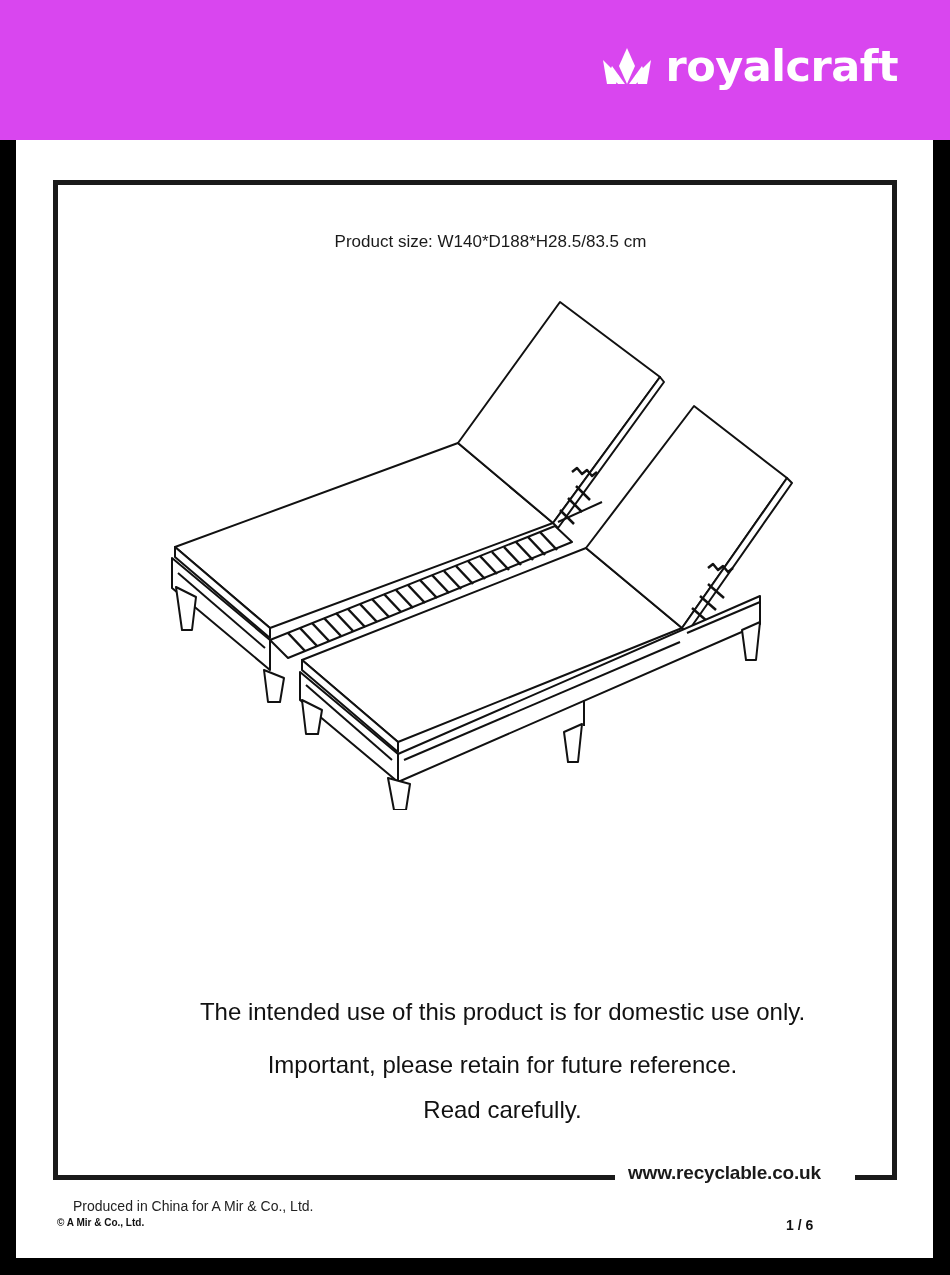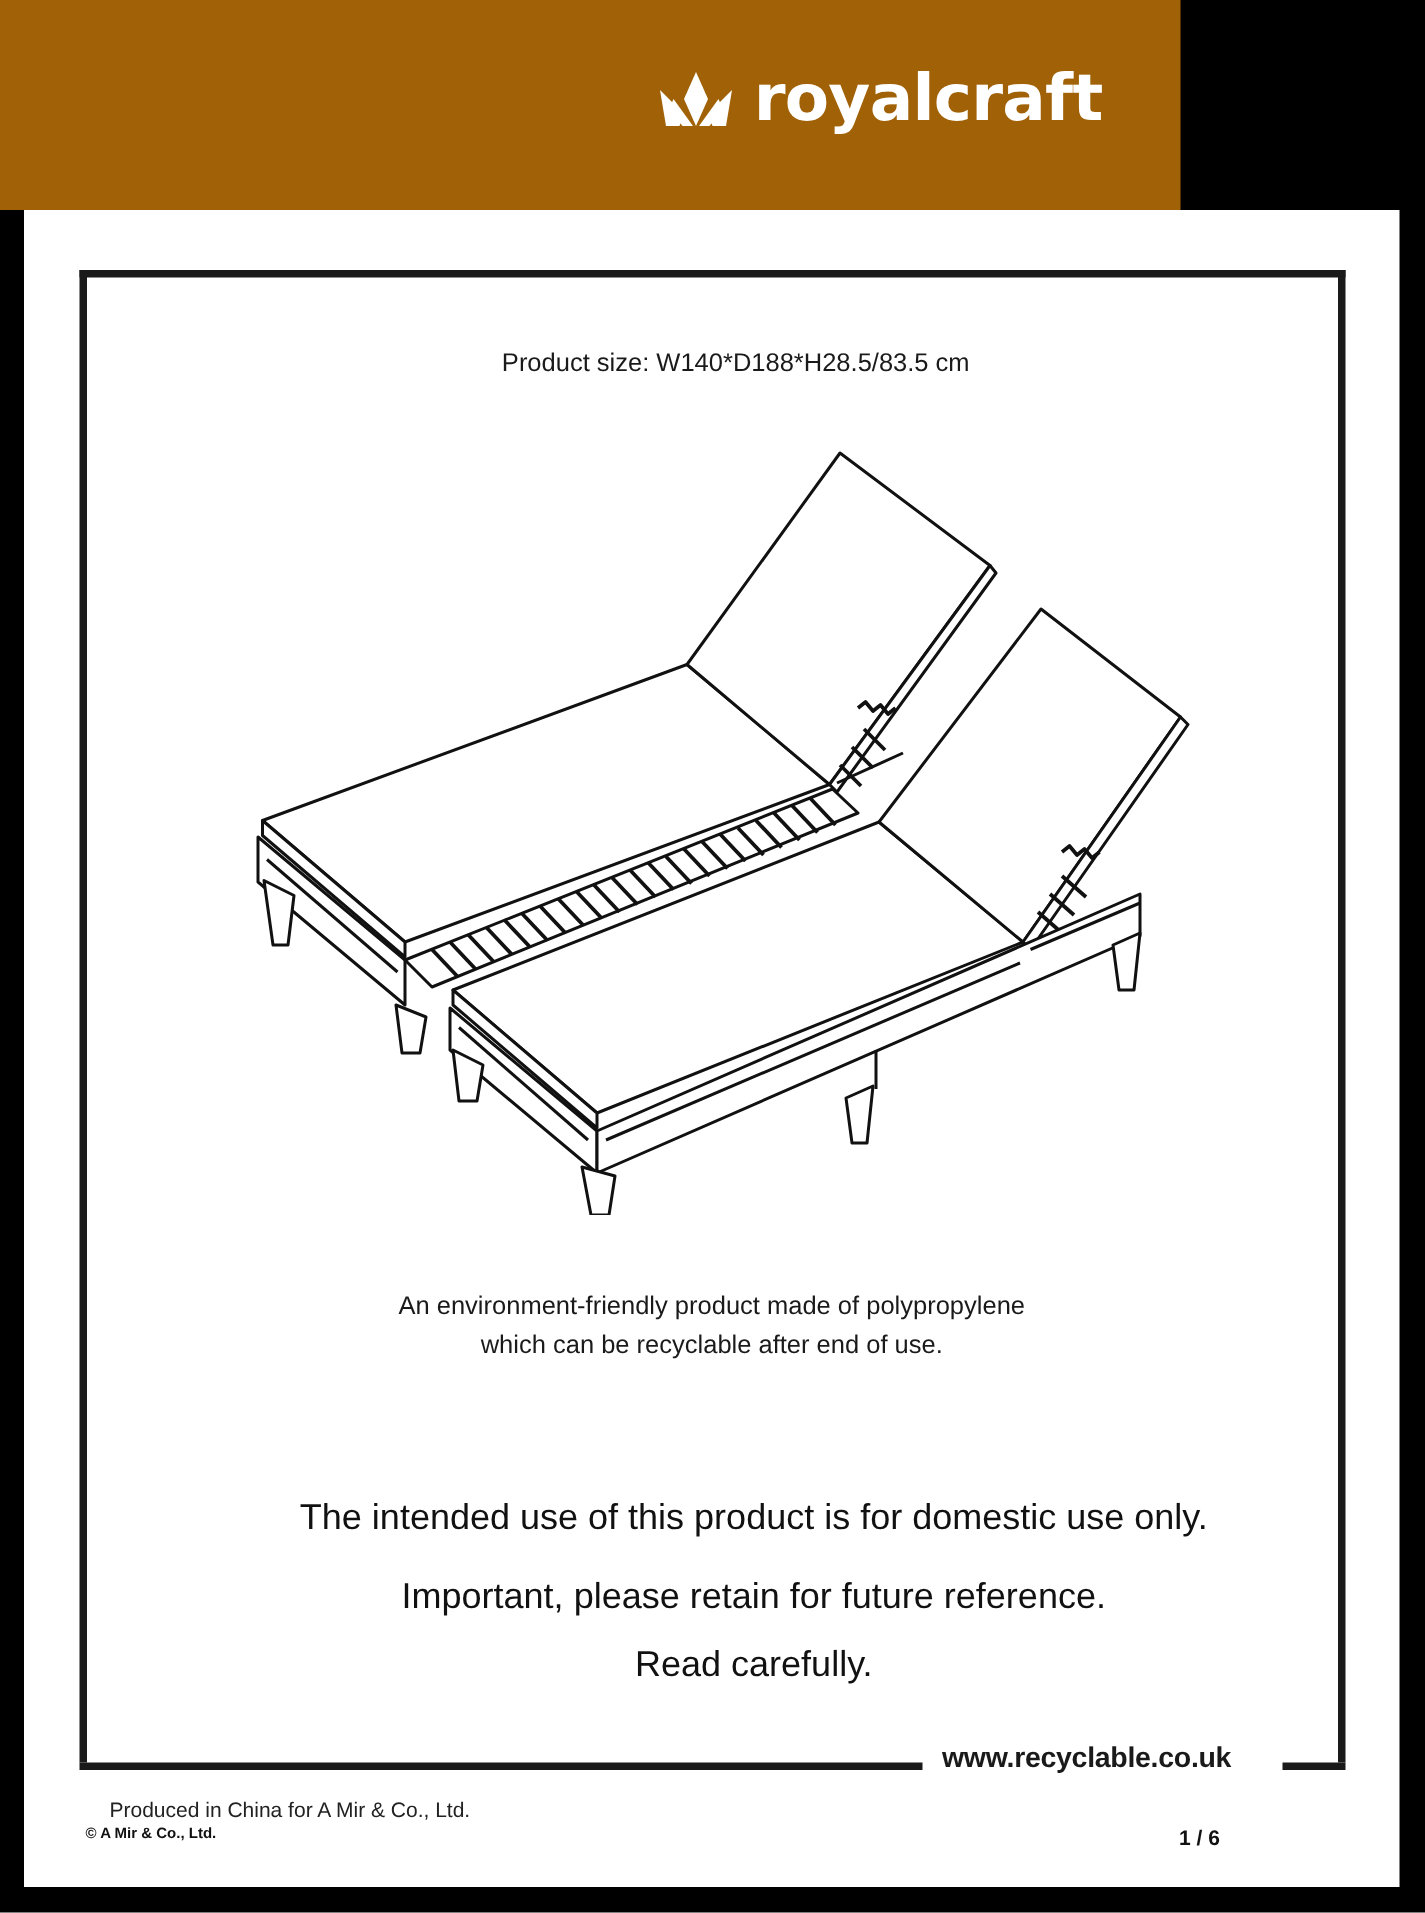--- a/index.html
+++ b/index.html
@@ -4,22 +4,22 @@
   <style>
     html, body { margin: 0; padding: 0; }
     body {
       width: 950px; height: 1275px;
       background: #000;
       position: relative;
       overflow: hidden;
       font-family: "Liberation Sans", sans-serif;
     }
     .header {
-      position: absolute; left: 0; top: 0; width: 787px; height: 140px;
-      background: #a16207;
+      position: absolute; left: 0; top: 0; width: 950px; height: 140px;
+      background: #d946ef;
     }
     .brand {
       position: absolute; right: 52px; top: 42px;
       display: flex; align-items: center; gap: 14px;
       color: #fff;
     }
     .brand-mark { width: 48px; height: 40px; display: block; }
     .brand-name {
       font-family: "DejaVu Sans", sans-serif;
       font-size: 43px; font-weight: bold; letter-spacing: -0.5px;
@@ -170,24 +170,20 @@
     <line x1="244" y1="470" x2="520" y2="352"></line>
     <line x1="424" y1="410" x2="424" y2="436"></line>
     <line x1="527" y1="343" x2="600" y2="312"></line>
 
     <polygon points="142,410 162,420 158,444 146,444" fill="#fff"></polygon>
     <polygon points="228,488 250,494 246,520 234,520" fill="#fff"></polygon>
     <polygon points="404,442 422,434 418,472 408,472" fill="#fff"></polygon>
     <polygon points="582,340 600,332 596,370 586,370" fill="#fff"></polygon>
   </svg>
 
-  <div class="eco-text">
-    <div>An environment-friendly product made of polypropylene</div>
-    <div>which can be recyclable after end of use.</div>
-  </div>
 
   <div class="notice notice-1">The intended use of this product is for domestic use only.</div>
   <div class="notice notice-2">Important, please retain for future reference.</div>
   <div class="notice notice-3">Read carefully.</div>
 
   <div class="website">www.recyclable.co.uk</div>
 
   <div class="footer-produced">Produced in China for A Mir &amp; Co., Ltd.</div>
   <div class="footer-copyright">© A Mir &amp; Co., Ltd.</div>
   <div class="footer-page">1 / 6</div>

